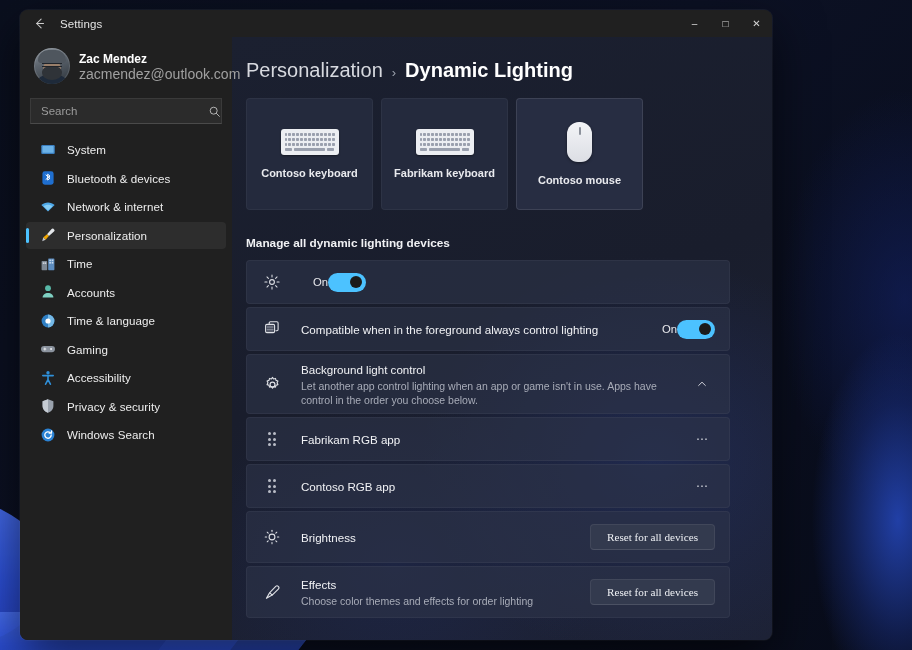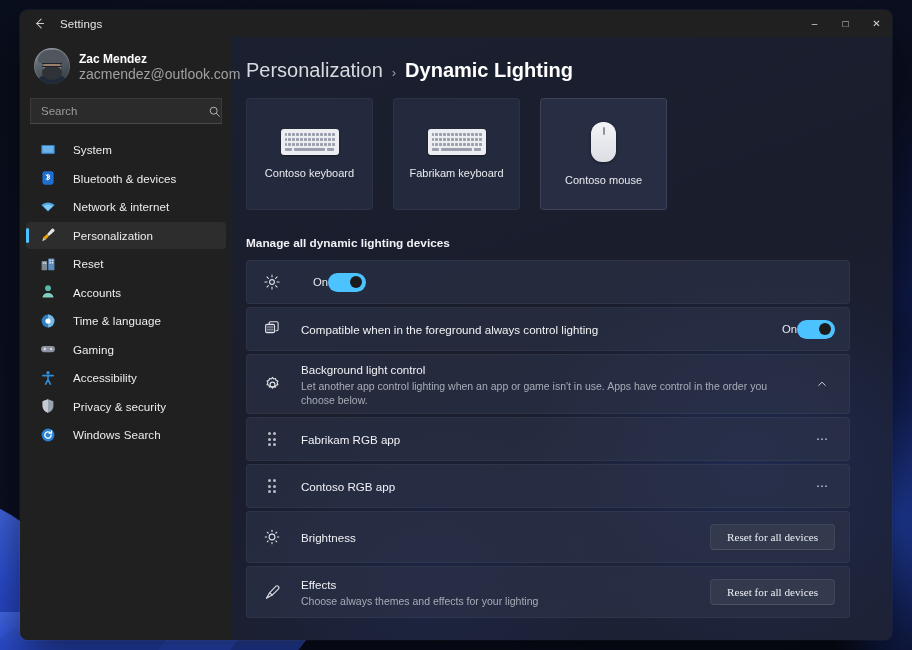--- a/index.html
+++ b/index.html
@@ -39,21 +39,21 @@
   .ribbon.r3 {
     left: 160px; top: 628px; width: 140px; height: 40px;
     transform: skewX(-38deg);
     opacity: .8;
   }
 
   
   #window {
     position: absolute;
     left: 20px; top: 10px;
-    width: 872px; height: 630px;
+    width: 752px; height: 630px;
     background: #202020;
     border-radius: 8px;
     overflow: hidden;
     box-shadow: 0 18px 50px rgba(0,0,0,.62), 0 0 0 1px rgba(255,255,255,.055);
   }
 
   
   #titlebar {
     position: absolute; top: 0; left: 0; right: 0; height: 27px;
     background: #202020;
@@ -134,21 +134,21 @@
     cursor: text;
   }
   #search-input {
     flex: 1; background: transparent; border: none; outline: none;
     color: #e6e6e6; font-size: 11.5px; font-family: inherit;
   }
   #search-input::placeholder { color: #9b9b9b; }
   #search-icon { color: #b6b6b6; font-size: 12px; display: flex; }
 
   .nav-item {
-    display: flex; align-items: center; gap: 17px;
+    display: flex; align-items: center; gap: 11px;
     height: 27px; margin-bottom: 1.5px;
     padding-left: 14px;
     border-radius: 4px;
     cursor: pointer; position: relative;
   }
   .nav-item.active { background: #2d2d2d; }
   .nav-item.active::before {
     content: ""; position: absolute; left: 0; top: 6px;
     width: 3px; height: 15px; border-radius: 2px; background: #4cc2ff;
   }
@@ -169,21 +169,21 @@
 
   #breadcrumb {
     display: flex; align-items: baseline; gap: 9px;
     padding: 22px 0 16px 0;
     font-size: 20px;
   }
   #crumb-parent { color: #d7d9df; cursor: pointer; }
   #crumb-sep { color: #9aa0ac; font-size: 13px; }
   #crumb-current { color: #ffffff; font-weight: bold; }
 
-  #device-cards { display: flex; gap: 20px; margin-bottom: 26px; }
+  #device-cards { display: flex; gap: 8px; margin-bottom: 26px; font-weight: bold; }
   .device-card {
     width: 127px; height: 112px;
     background: #242a3d;
     border: 1px solid rgba(255,255,255,.045);
     border-radius: 4px;
     display: flex; flex-direction: column;
     align-items: center; justify-content: center; gap: 12px;
     cursor: pointer;
   }
   .device-card.selected { background: #272d42; border-color: rgba(255,255,255,.10); }
@@ -364,21 +364,21 @@
           <svg class="nav-icon" viewBox="0 0 16 16" fill="none">
             <rect x="1.6" y="5" width="5.6" height="9.2" rx=".7" fill="#7e8894"></rect>
             <rect x="8.2" y="2.4" width="6.2" height="11.8" rx=".7" fill="#5d8dc0"></rect>
             <rect x="9.3" y="3.6" width="1.6" height="1.6" fill="#c9dcef"></rect>
             <rect x="11.7" y="3.6" width="1.6" height="1.6" fill="#c9dcef"></rect>
             <rect x="9.3" y="6" width="1.6" height="1.6" fill="#c9dcef"></rect>
             <rect x="11.7" y="6" width="1.6" height="1.6" fill="#c9dcef"></rect>
             <rect x="2.8" y="6.4" width="1.5" height="1.5" fill="#d6dae0"></rect>
             <rect x="4.7" y="6.4" width="1.5" height="1.5" fill="#d6dae0"></rect>
           </svg>
-          <span class="nav-label">Reset</span>
+          <span class="nav-label">Time</span>
         </div>
         <div class="nav-item">
           <svg class="nav-icon" viewBox="0 0 16 16" fill="none">
             <circle cx="8" cy="4.2" r="2.9" fill="#58b9a8"></circle>
             <path d="M2.6 13.6c0-2.7 2.4-4.5 5.4-4.5s5.4 1.8 5.4 4.5H2.6z" fill="#7fd0c2"></path>
           </svg>
           <span class="nav-label">Accounts</span>
         </div>
         <div class="nav-item">
           <svg class="nav-icon" viewBox="0 0 16 16" fill="none">
@@ -683,21 +683,21 @@
 
     <div class="card tall">
       <div class="row-icon">
         <svg width="17" height="17" viewBox="0 0 16 16" fill="none">
           <path d="M13.2 2.1a1.3 1.3 0 0 0-1.9 0L5.4 8.1l2.3 2.3 6-5.9a1.3 1.3 0 0 0 0-1.9z" stroke="#dfe1e6" stroke-width="1.05" stroke-linejoin="round"></path>
           <path d="M5.4 8.1L2.3 13.5l5.4-3.1" stroke="#dfe1e6" stroke-width="1.05" stroke-linejoin="round"></path>
         </svg>
       </div>
       <div class="row-text">
         <div class="row-title">Effects</div>
-        <div class="row-desc">Choose always themes and effects for your lighting</div>
+        <div class="row-desc">Choose color themes and effects for order lighting</div>
       </div>
       <div class="row-right">
         <button class="btn">Reset for all devices</button>
       </div>
     </div>
 
   </div>
 </div>
 
 </body></html>

